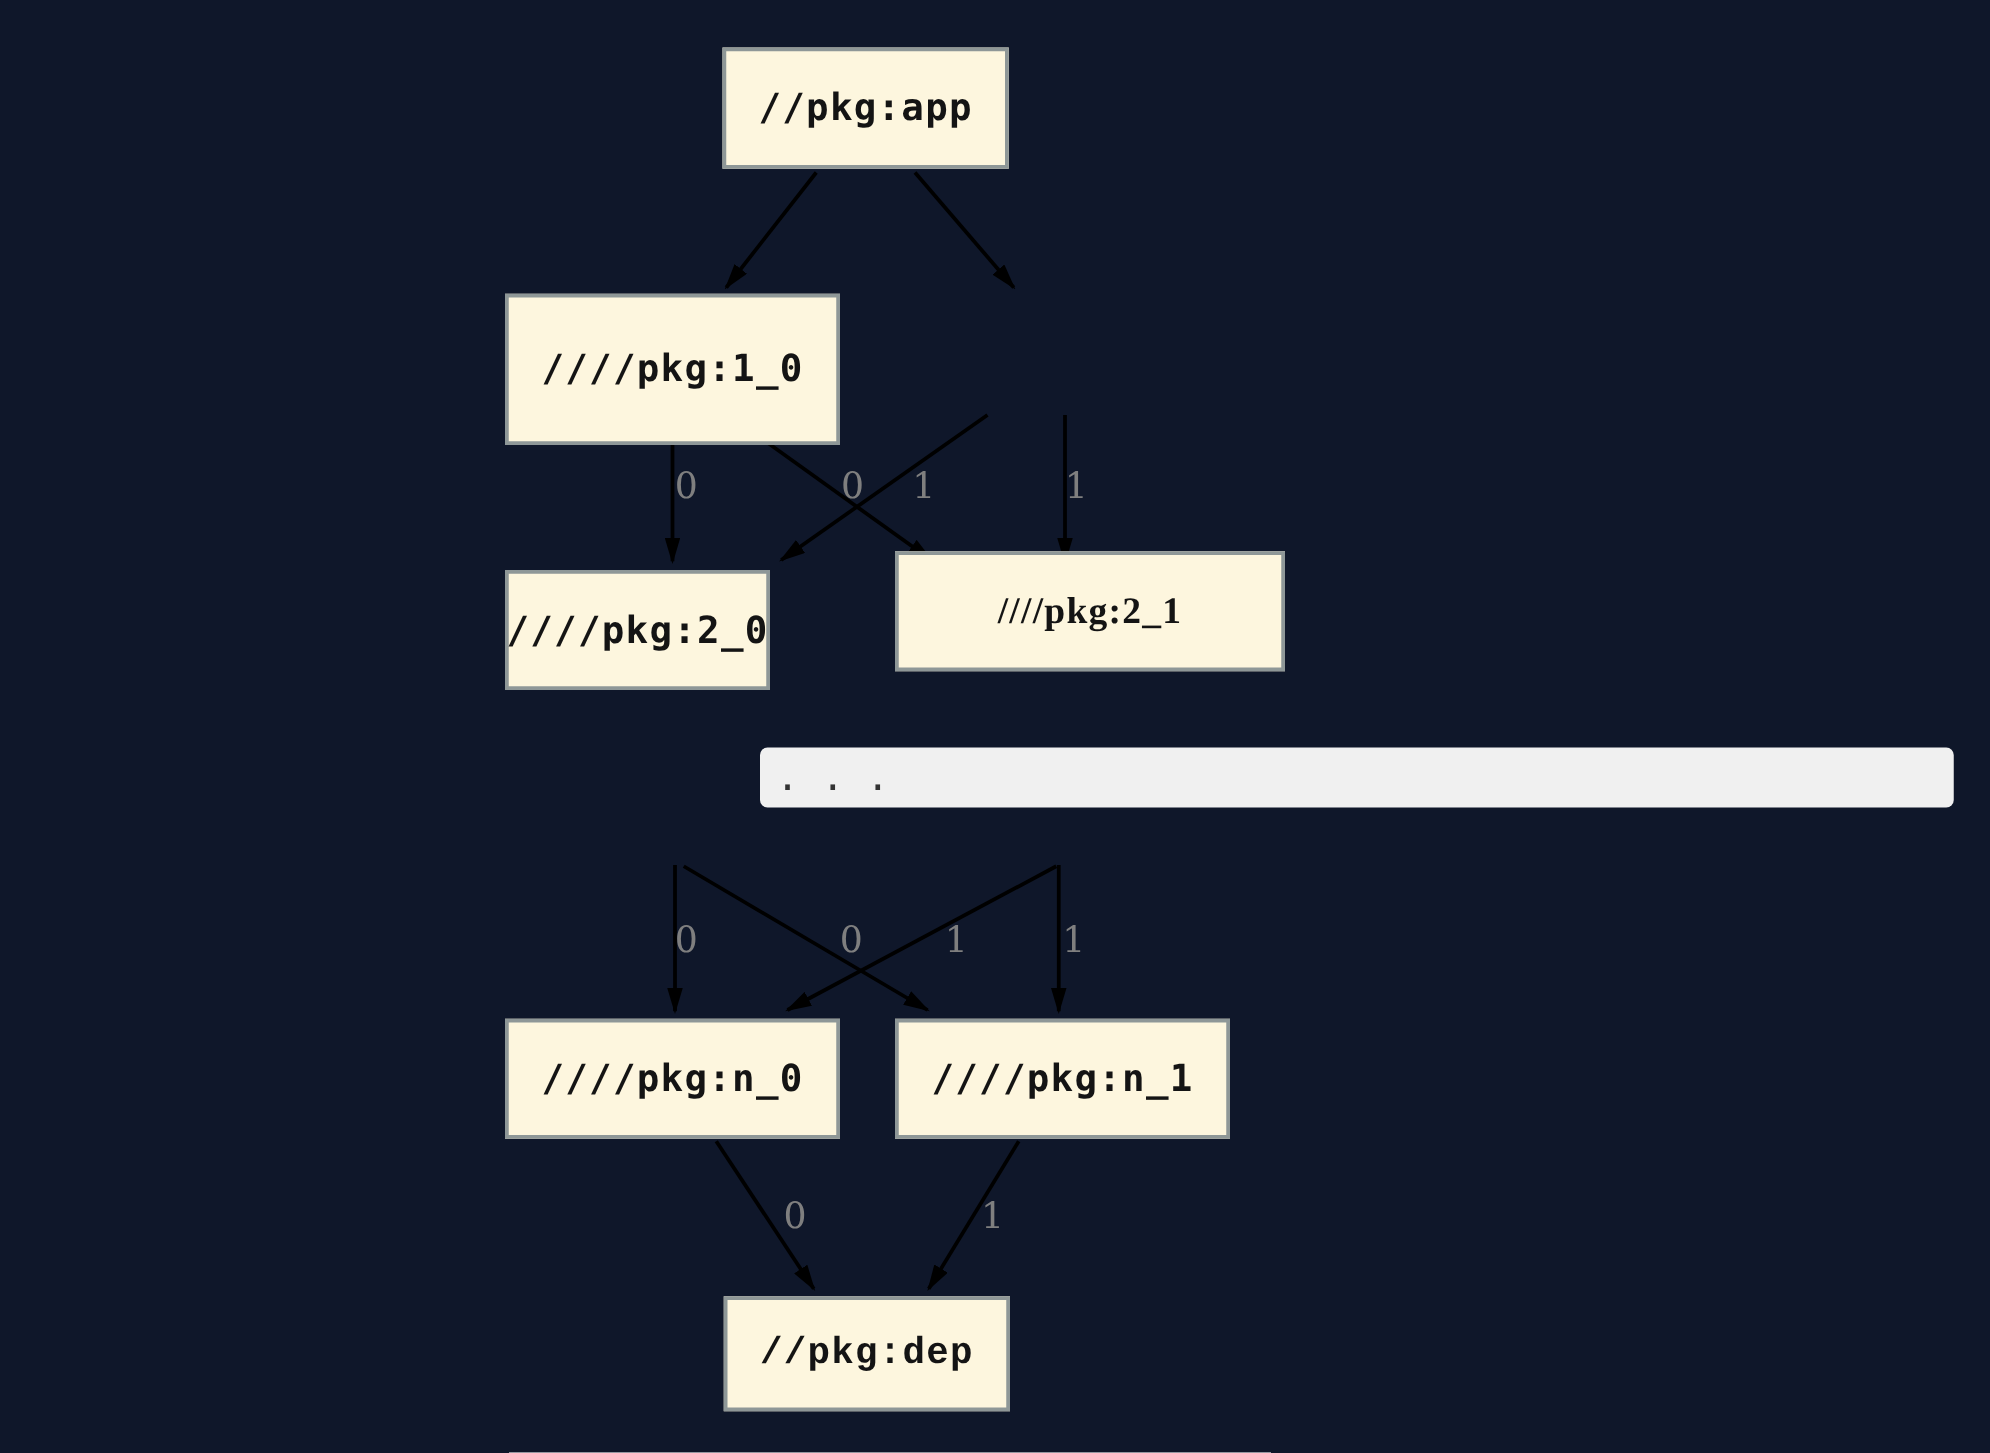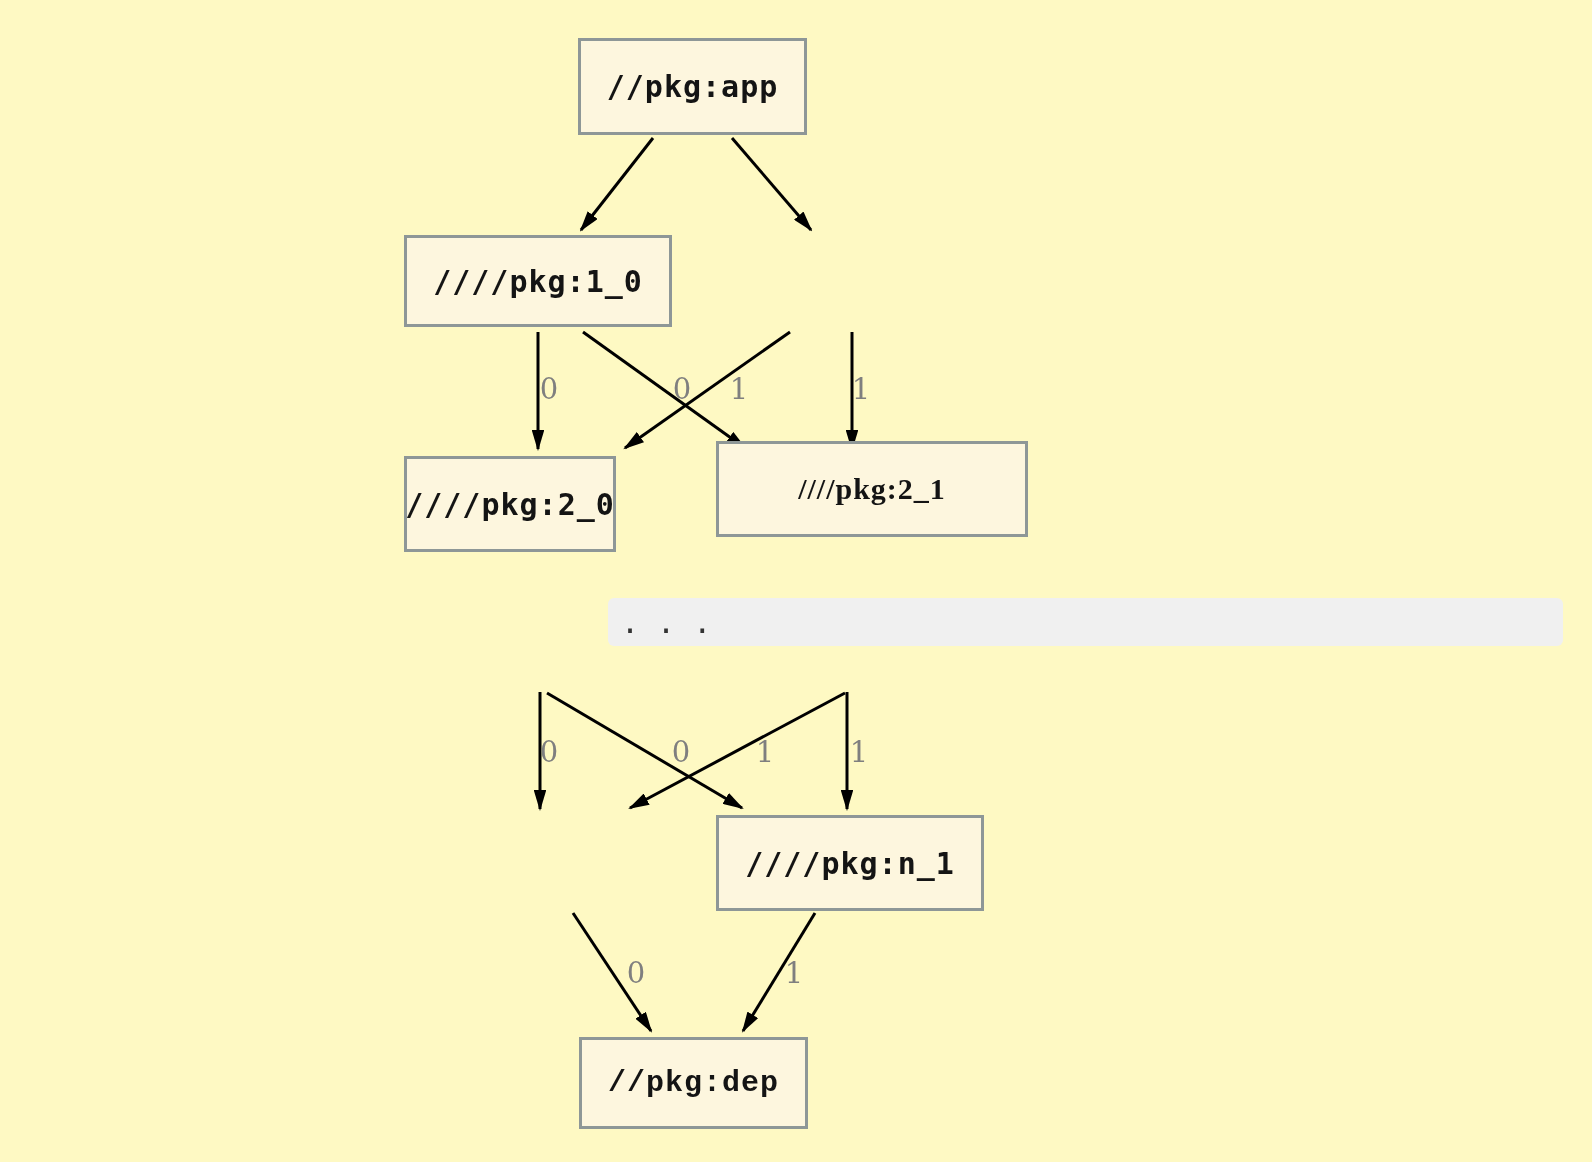--- a/index.html
+++ b/index.html
@@ -1,20 +1,20 @@
 <!DOCTYPE html>
 <html><head>
 <meta charset="utf-8">
 <style>
   html, body { margin: 0; padding: 0; background: #ffffff; }
   .canvas {
     position: relative;
     width: 1592px;
     height: 1162px;
-    background: #fef9c3;
+    background: #0f172a;
     overflow: hidden;
     font-family: "DejaVu Sans Mono", "Liberation Mono", monospace;
   }
   .edge-layer {
     position: absolute;
     left: 0; top: 0;
     width: 1592px; height: 1162px;
     pointer-events: none;
   }
   line.edge { stroke: #000000; stroke-width: 3; fill: none; }
@@ -79,23 +79,24 @@
     <line class="edge" x1="540" y1="692" x2="540" y2="809" marker-end="url(#arrowhead)"></line>
     <line class="edge" x1="547" y1="693" x2="742" y2="808" marker-end="url(#arrowhead)"></line>
     <line class="edge" x1="845" y1="693" x2="630" y2="808" marker-end="url(#arrowhead)"></line>
     <line class="edge" x1="847" y1="692" x2="847" y2="809" marker-end="url(#arrowhead)"></line>
 
     <line class="edge" x1="573" y1="913" x2="651" y2="1031" marker-end="url(#arrowhead)"></line>
     <line class="edge" x1="815" y1="913" x2="743" y2="1031" marker-end="url(#arrowhead)"></line>
   </svg>
 
   <div class="node" style="left:578px; top:38px;  width:229px; height:97px;">//pkg:app</div>
-  <div class="node" style="left:404px; top:235px; width:268px; height:92px;">////pkg:1_0</div>
+  <div class="node" style="left:404px; top:235px; width:268px; height:121px;">////pkg:1_0</div>
   <div class="node" style="left:404px; top:456px; width:212px; height:96px;">////pkg:2_0</div>
   <div class="node" style="left:716px; top:441px; width:312px; height:96px;font-family:Liberation Serif, serif;">////pkg:2_1</div>
+  <div class="node" style="left:404px; top:815px; width:268px; height:96px;">////pkg:n_0</div>
   <div class="node" style="left:716px; top:815px; width:268px; height:96px;text-align:center;">////pkg:n_1</div>
   <div class="node" style="left:579px; top:1037px; width:229px; height:92px;font-family:Liberation Mono, monospace;">//pkg:dep</div>
 
   <div class="ellipsis-bar">
     <span>. . .</span>
   </div>
 
   <div class="edge-label" style="left:549px; top:389px;">0</div>
   <div class="edge-label" style="left:682px; top:389px;">0</div>
   <div class="edge-label" style="left:739px; top:389px;">1</div>

